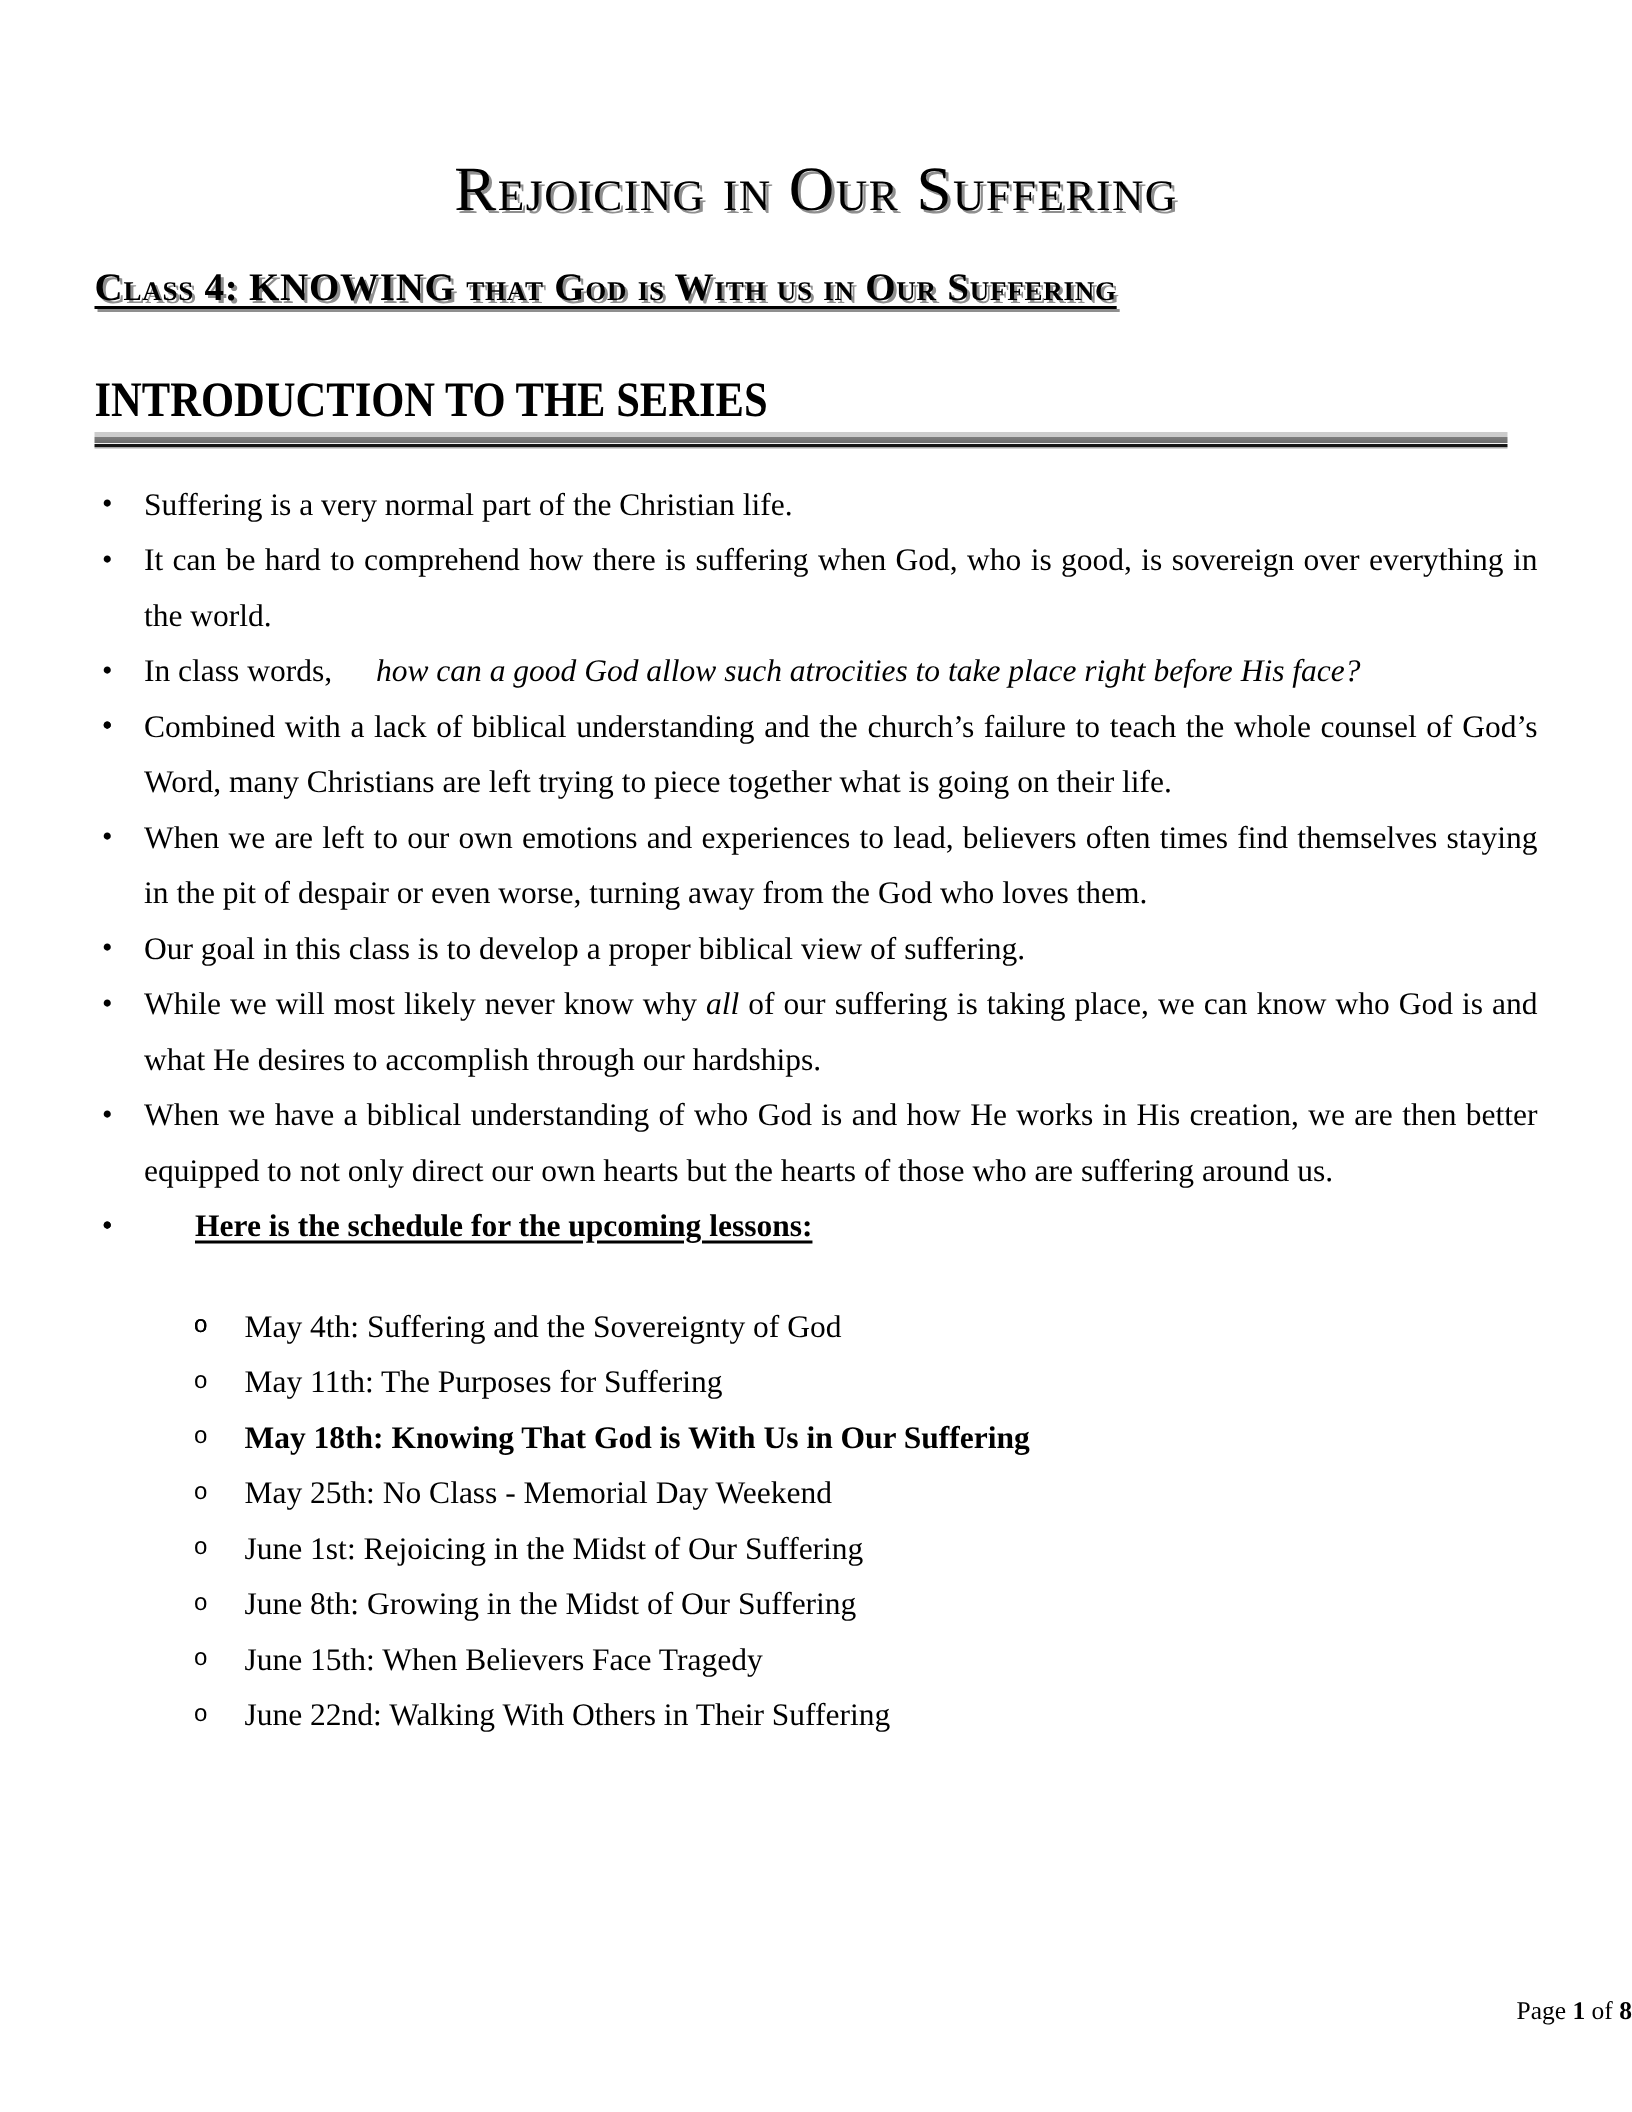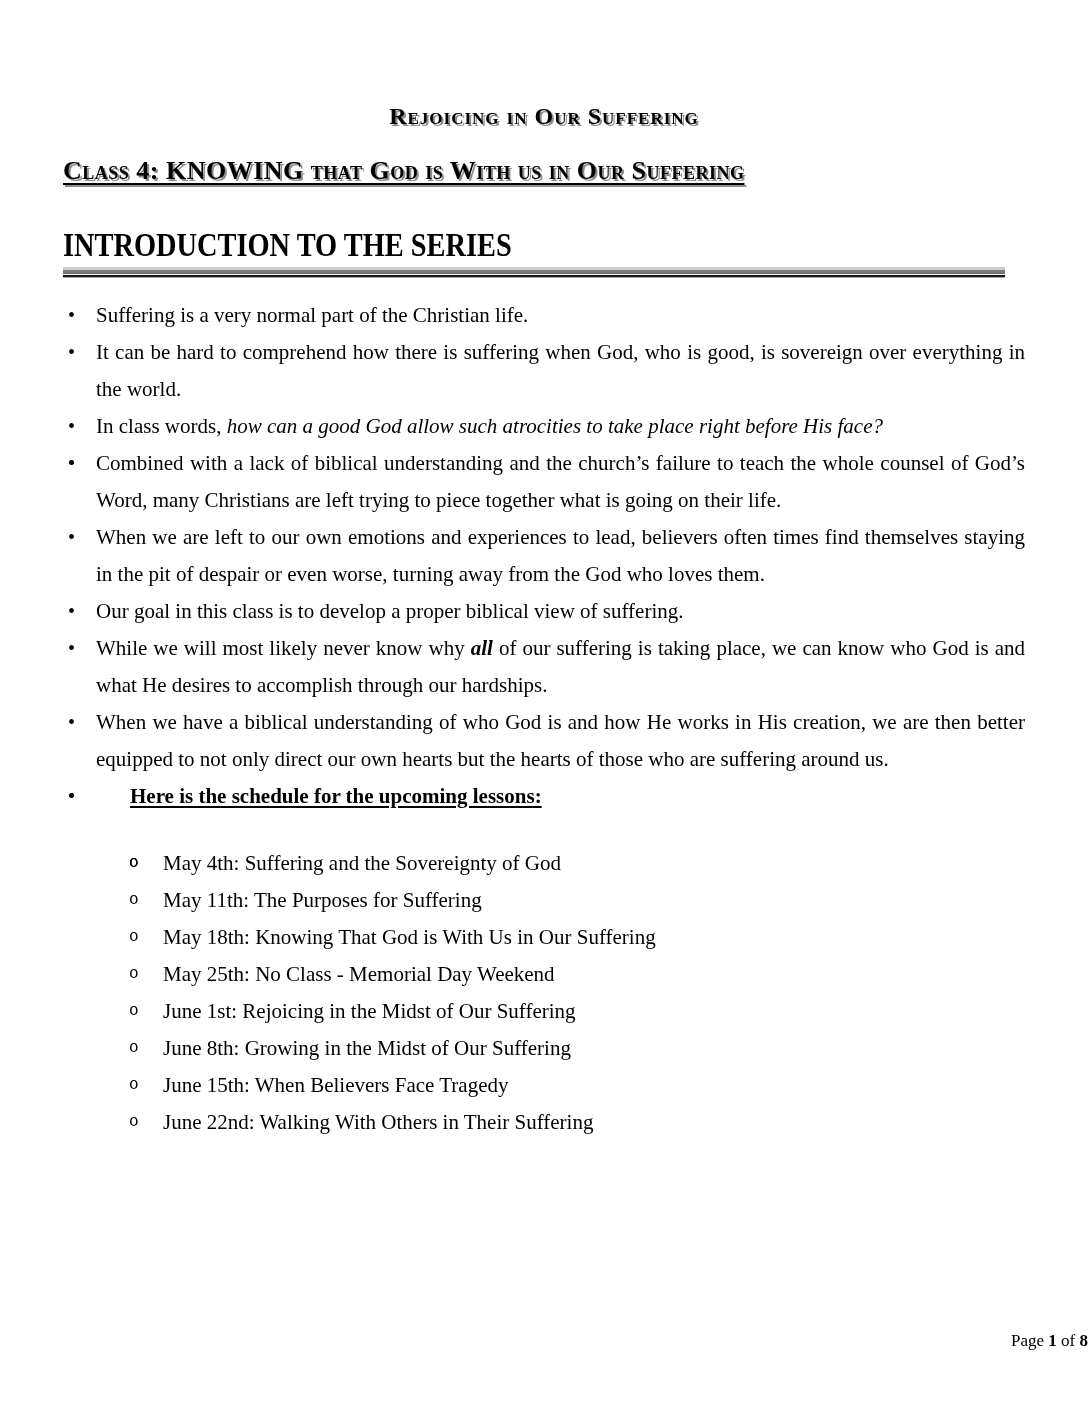--- a/index.html
+++ b/index.html
@@ -12,22 +12,22 @@
     color: #000000;
     font-family: "Liberation Serif", "DejaVu Serif", serif;
     overflow: hidden;
     padding-top: 102px;
   }
   .content { margin: 0 63px; }
 
   h1.doc-title {
     margin: 0;
     text-align: center;
-    font-size: 24px;
-    font-weight: bold;
+    font-size: 42px;
+    font-weight: normal;
     font-variant: small-caps;
     letter-spacing: 1px;
     line-height: 1.2;
     text-shadow: 2px 2px 0 #8f8f8f;
   }
   h2.class-heading {
     margin: 24px 0 0 0;
     font-size: 26px;
     font-weight: bold;
     font-variant: small-caps;
@@ -85,23 +85,23 @@
     line-height: 37px;
   }
   .schedule .marker {
     position: absolute;
     left: 66px;
     top: 0;
     font-family: "Liberation Mono", "DejaVu Sans Mono", monospace;
     font-size: 16px;
     line-height: 37px;
   }
-  .it { font-style: italic; }
-  .bi { font-style: italic; font-weight: bold; }
-  .bold { font-weight: normal; }
+  .it { font-style: italic; margin-left: 24px; }
+  .bi { font-style: italic; font-weight: normal; }
+  .bold { font-weight: bold; }
   .schedule-intro {
     font-weight: bold;
     text-decoration: underline;
     text-decoration-thickness: 2px;
     text-underline-offset: 3px;
     margin-left: 34px;
   }
   .footer {
     position: absolute;
     top: 1331px;

